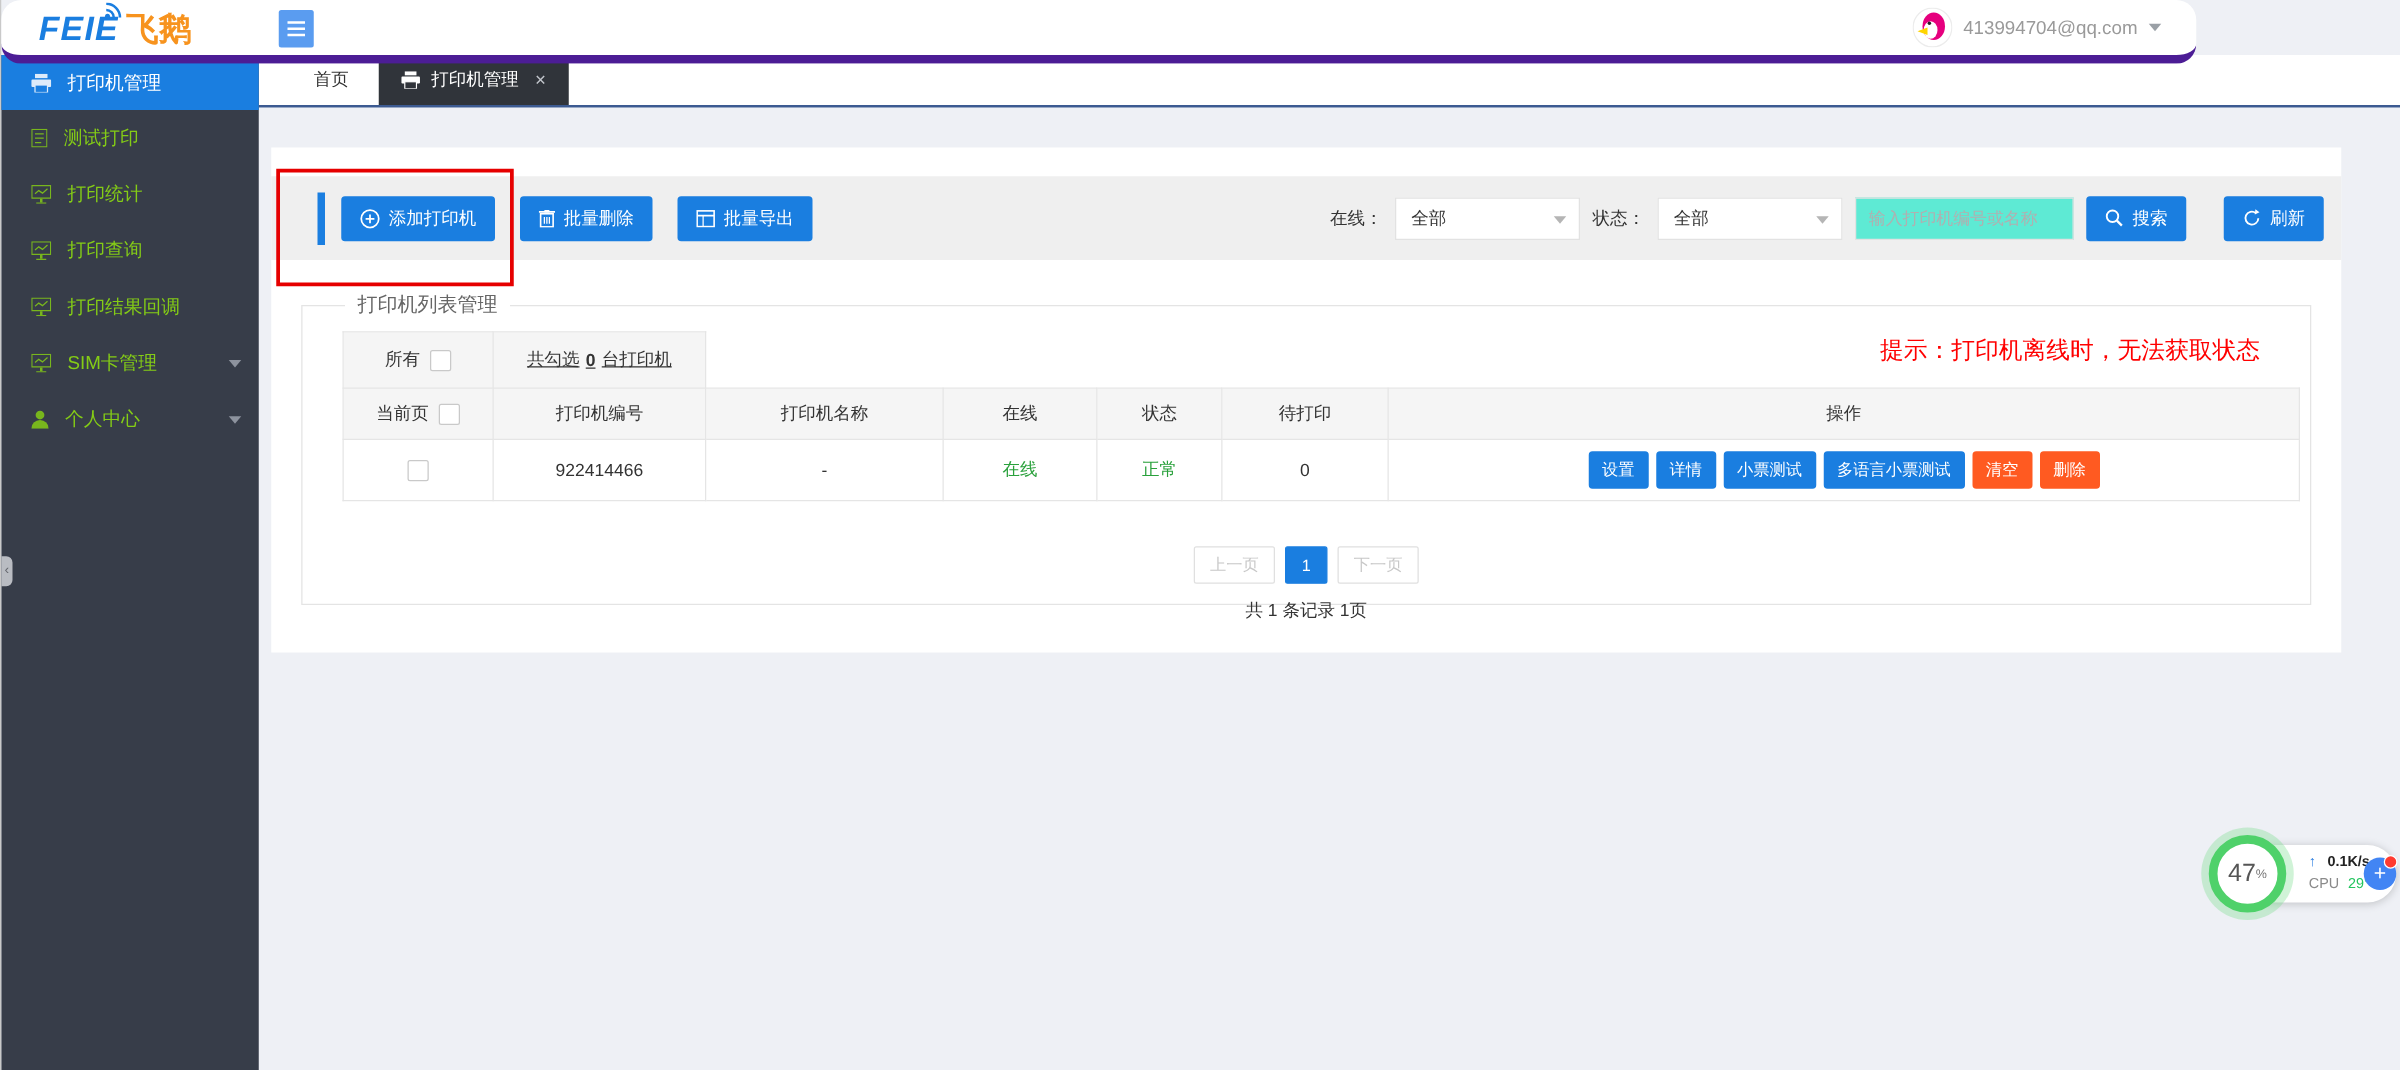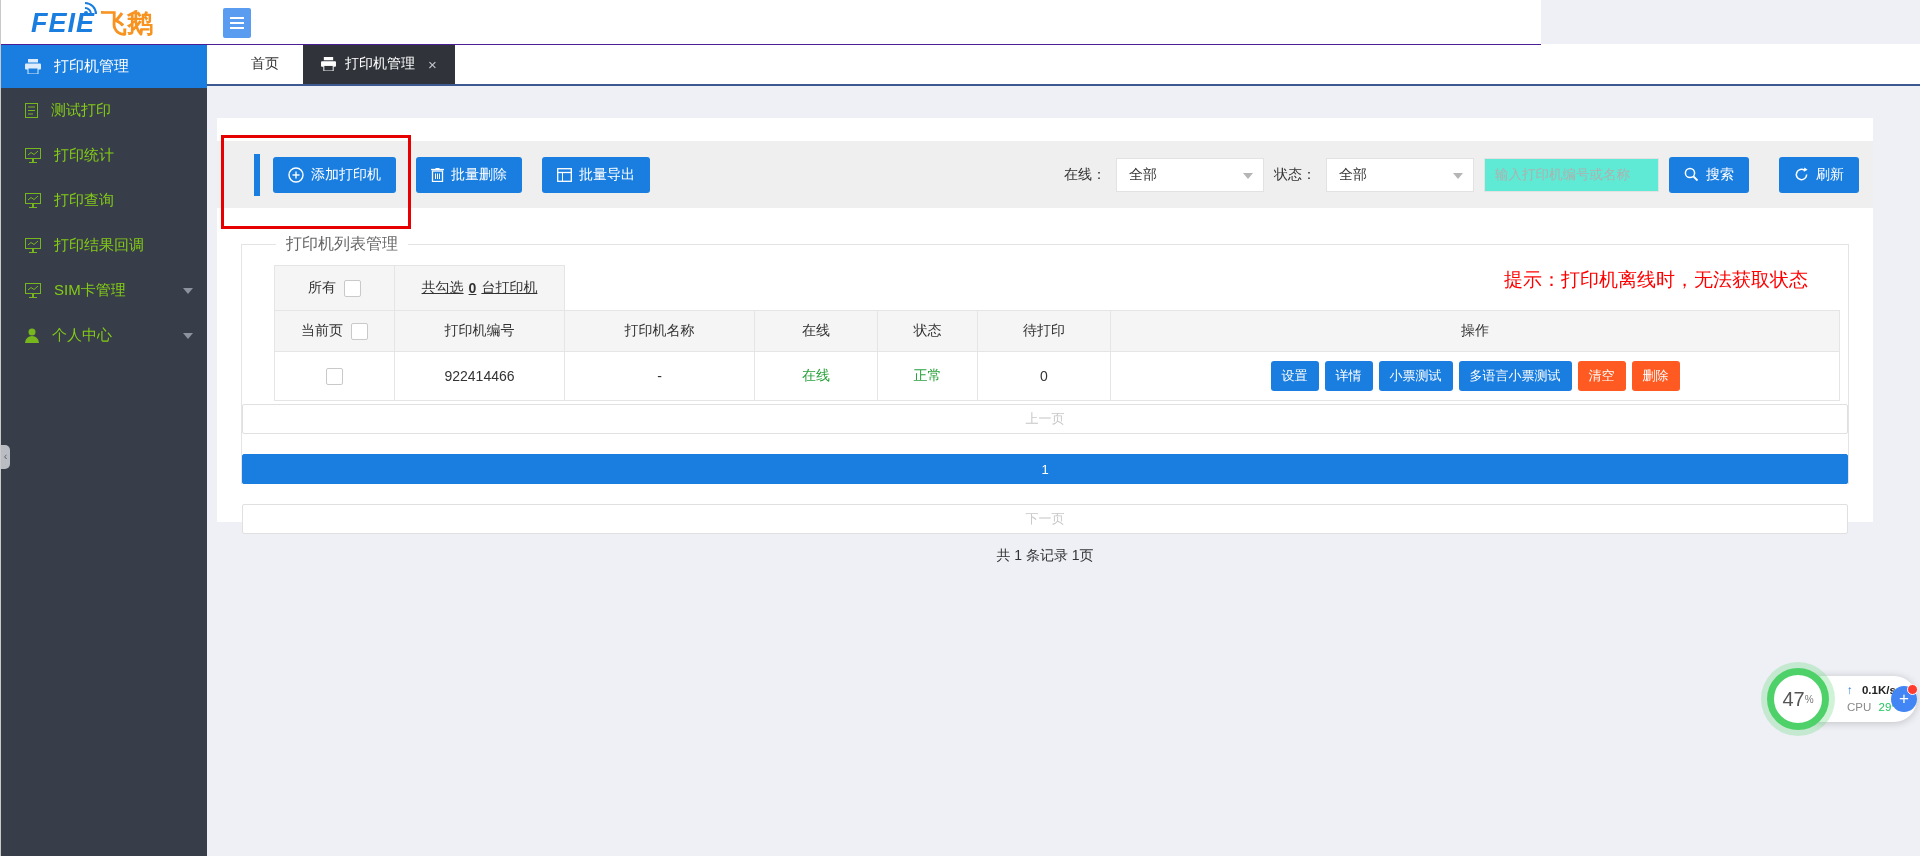--- a/index.html
+++ b/index.html
@@ -1,18 +1,18 @@
 <!DOCTYPE html>
 <html><head>
 <meta charset="utf-8">
 <style>
   html,body{margin:0;padding:0;background:#dfe1e6;font-family:"Liberation Sans","DejaVu Sans",sans-serif;}
   .screen{position:relative;width:1920px;height:856px;background:#eef0f5;overflow:hidden;border-left:1px solid #c9c9c9;}
   
-  .header{position:absolute;left:0;top:0;width:1540px;height:44px;background:#fff;border-bottom:1px solid #4c1d95;z-index:5;}
+  .header{position:absolute;left:0;top:0;width:1756px;height:44px;background:#fff;border-bottom:7px solid #4c1d95;z-index:5;border-radius:16px;}
   .logo{position:absolute;left:30px;top:5px;height:34px;display:flex;align-items:flex-end;cursor:pointer;}
   .logo .en{font-size:27px;font-weight:bold;font-style:italic;color:#1a7ee0;letter-spacing:1px;line-height:32px;}
   .logo .cn{font-size:26px;font-weight:bold;color:#f7931e;margin-left:6px;line-height:32px;}
   .logo svg{position:absolute;left:52px;top:-3px;}
   .hamburger{position:absolute;left:222px;top:8px;width:28px;height:30px;background:#5a9cf0;border:none;border-radius:2px;color:#fff;display:flex;align-items:center;justify-content:center;cursor:pointer;}
   .hamburger .bars{width:14px;height:2px;background:#fff;box-shadow:0 -5px 0 #fff,0 5px 0 #fff;}
   .userbox{position:absolute;right:28px;top:0;height:44px;display:flex;align-items:center;gap:9px;cursor:pointer;}
   .userbox .email{font-size:15px;color:#9a9a9a;}
   .caret{width:0;height:0;border-left:5px solid transparent;border-right:5px solid transparent;border-top:6px solid #9aa0a6;}
   
@@ -51,21 +51,21 @@
   table.grid .headrow th{height:38px;background:#f5f5f5;}
   table.grid .datarow td{height:46px;background:#fff;}
   td.noborder{border:none !important;background:#fff !important;}
   .cb{display:inline-block;width:15px;height:15px;border:1px solid #c9c9c9;border-radius:2px;background:#fff;vertical-align:middle;cursor:pointer;}
   .cell-flex{display:inline-flex;align-items:center;gap:8px;}
   .bold{font-weight:bold;}
   .green{color:#2aa13c;}
   .actions{display:flex;justify-content:center;gap:6px;}
   .abtn{border:none;border-radius:3px;height:30px;padding:0 11px;font-size:13px;color:#fff;background:#1a7ee0;cursor:pointer;font-family:inherit;}
   .abtn.orange{background:#ff5a21;}
-  .pagination{display:flex;justify-content:center;gap:20px;margin-top:3px;flex-direction:column;}
+  .pagination{display:flex;justify-content:center;gap:8px;margin-top:36px;}
   .pg{height:30px;min-width:46px;padding:0 12px;border:1px solid #e0e0e0;background:#fff;color:#c8c8c8;font-size:13px;border-radius:2px;cursor:pointer;font-family:inherit;}
   .pg.cur{background:#1a7ee0;border-color:#1a7ee0;color:#fff;min-width:34px;}
   .pg-summary{text-align:center;margin-top:13px;font-size:14px;color:#333;}
   
   .monitor{position:absolute;left:1762px;top:660px;width:158px;height:80px;z-index:20;}
   .pill{position:absolute;left:34px;top:16px;width:120px;height:46px;background:#fff;border-radius:23px;box-shadow:0 1px 8px rgba(0,0,0,.2);}
   .pill-text{position:absolute;left:50px;top:6px;font-size:11.5px;line-height:17px;white-space:nowrap;}
   .pill-text .up{color:#2b7de0;font-weight:bold;}
   .pill-text .spd{color:#222;font-weight:bold;margin-left:6px;}
   .pill-text .cpu{color:#8a8a8a;}
@@ -87,20 +87,31 @@
         <circle cx="3" cy="11" r="2" fill="#1a7ee0"></circle>
         <path d="M2 6 a6 6 0 0 1 6 6" stroke="#1a7ee0" stroke-width="2" fill="none"></path>
         <path d="M2 1 a11 11 0 0 1 11 11" stroke="#1a7ee0" stroke-width="2" fill="none"></path>
       </svg>
       <span class="en">FEIE</span>
       <span class="cn">飞鹅</span>
     </div>
     <button class="hamburger">
       <span class="bars"></span>
     </button>
+    <div class="userbox">
+      <svg width="32" height="32" viewBox="0 0 32 32">
+        <circle cx="16" cy="16" r="15.5" fill="#fff" stroke="#ececec"></circle>
+        <ellipse cx="17" cy="15" rx="9" ry="11" fill="#e6007e"></ellipse>
+        <ellipse cx="14.5" cy="18" rx="5.5" ry="7" fill="#fff"></ellipse>
+        <polygon points="4,19 12,16 12,22" fill="#ffd400"></polygon>
+        <circle cx="13.5" cy="12.5" r="1.4" fill="#222"></circle>
+      </svg>
+      <span class="email">413994704@qq.com</span>
+      <span class="caret"></span>
+    </div>
   </div>
 
   <div class="sidebar">
     <div class="side-item active">
       <svg width="16" height="15" viewBox="0 0 16 15" fill="currentColor">
         <rect x="3" y="0" width="10" height="3.5"></rect>
           <rect x="0" y="4.5" width="16" height="6" rx="1"></rect>
           <rect x="3" y="9" width="10" height="6" fill="#1a7ee0" stroke="currentColor"></rect>
       </svg>
       <span>打印机管理</span>

